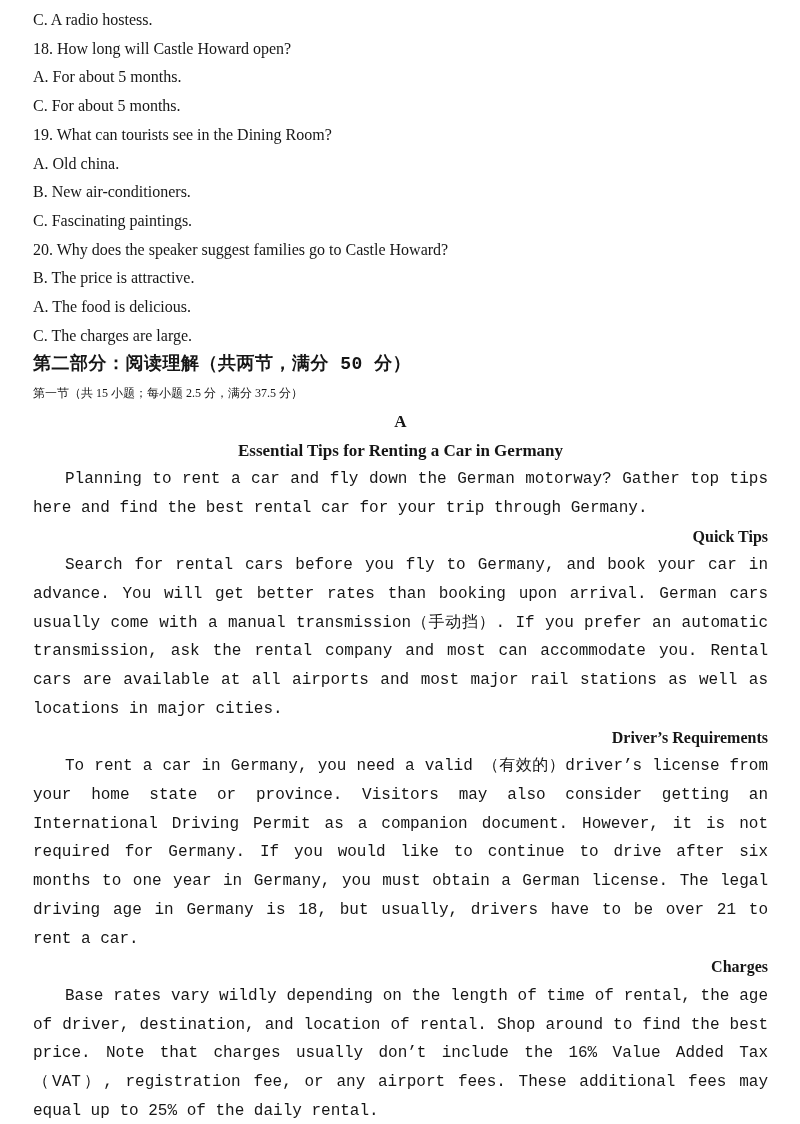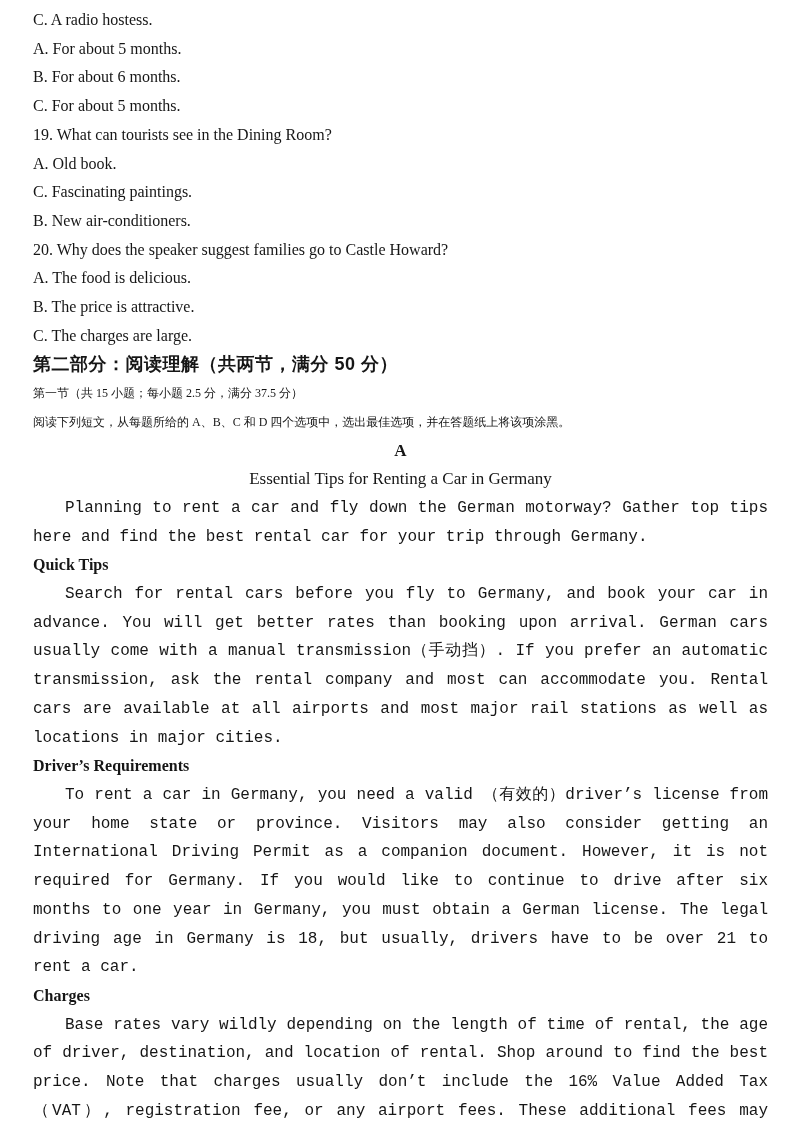--- a/index.html
+++ b/index.html
@@ -28,61 +28,61 @@
     white-space: nowrap;
   }
   .para {
     text-align: justify;
     text-indent: 32px;
     font-family: Liberation Mono, monospace;
   }
   .cn-heading {
     font-weight: bold;
     font-size: 18px;
-    font-family: Liberation Sans, sans-serif;
+    font-family: Liberation Mono, monospace;
     letter-spacing: 0.5px;
   }
   .cn-line {
     font-size: 12px;
   }
   .en-heading {
     font-weight: bold;
+    text-align: right;
   }
   .center-label {
     text-align: center;
     font-weight: bold;
     font-size: 17px;
   }
   .center-title {
     text-align: center;
-    font-weight: normal;
+    font-weight: bold;
     font-size: 17px;
   }
 </style>
 </head>
 <body>
 
 <div class="page">
 
   <p class="line">C. A radio hostess.</p>
+  <p class="line">18. How long will Castle Howard open?</p>
   <p class="line">A. For about 5 months.</p>
-  <p class="line">B. For about 6 months.</p>
   <p class="line">C. For about 5 months.</p>
   <p class="line">19. What can tourists see in the Dining Room?</p>
-  <p class="line">A. Old book.</p>
+  <p class="line">A. Old china.</p>
+  <p class="line">B. New air-conditioners.</p>
   <p class="line">C. Fascinating paintings.</p>
-  <p class="line">B. New air-conditioners.</p>
   <p class="line">20. Why does the speaker suggest families go to Castle Howard?</p>
+  <p class="line">B. The price is attractive.</p>
   <p class="line">A. The food is delicious.</p>
-  <p class="line">B. The price is attractive.</p>
   <p class="line">C. The charges are large.</p>
 
   <p class="line cn-heading">第二部分：阅读理解（共两节，满分 50 分）</p>
   <p class="line cn-line">第一节（共 15 小题；每小题 2.5 分，满分 37.5 分）</p>
-  <p class="line cn-line">阅读下列短文，从每题所给的 A、B、C 和 D 四个选项中，选出最佳选项，并在答题纸上将该项涂黑。</p>
 
   <p class="center-label">A</p>
   <p class="center-title">Essential Tips for Renting a Car in Germany</p>
 
   <p class="para">Planning to rent a car and fly down the German motorway? Gather top tips here and find the best rental car for your trip through Germany.</p>
 
   <p class="line en-heading">Quick Tips</p>
   <p class="para">Search for rental cars before you fly to Germany, and book your car in advance. You will get better rates than booking upon arrival. German cars usually come with a manual transmission（手动挡）. If you prefer an automatic transmission, ask the rental company and most can accommodate you. Rental cars are available at all airports and most major rail stations as well as locations in major cities.</p>
 
   <p class="line en-heading">Driver’s Requirements</p>

